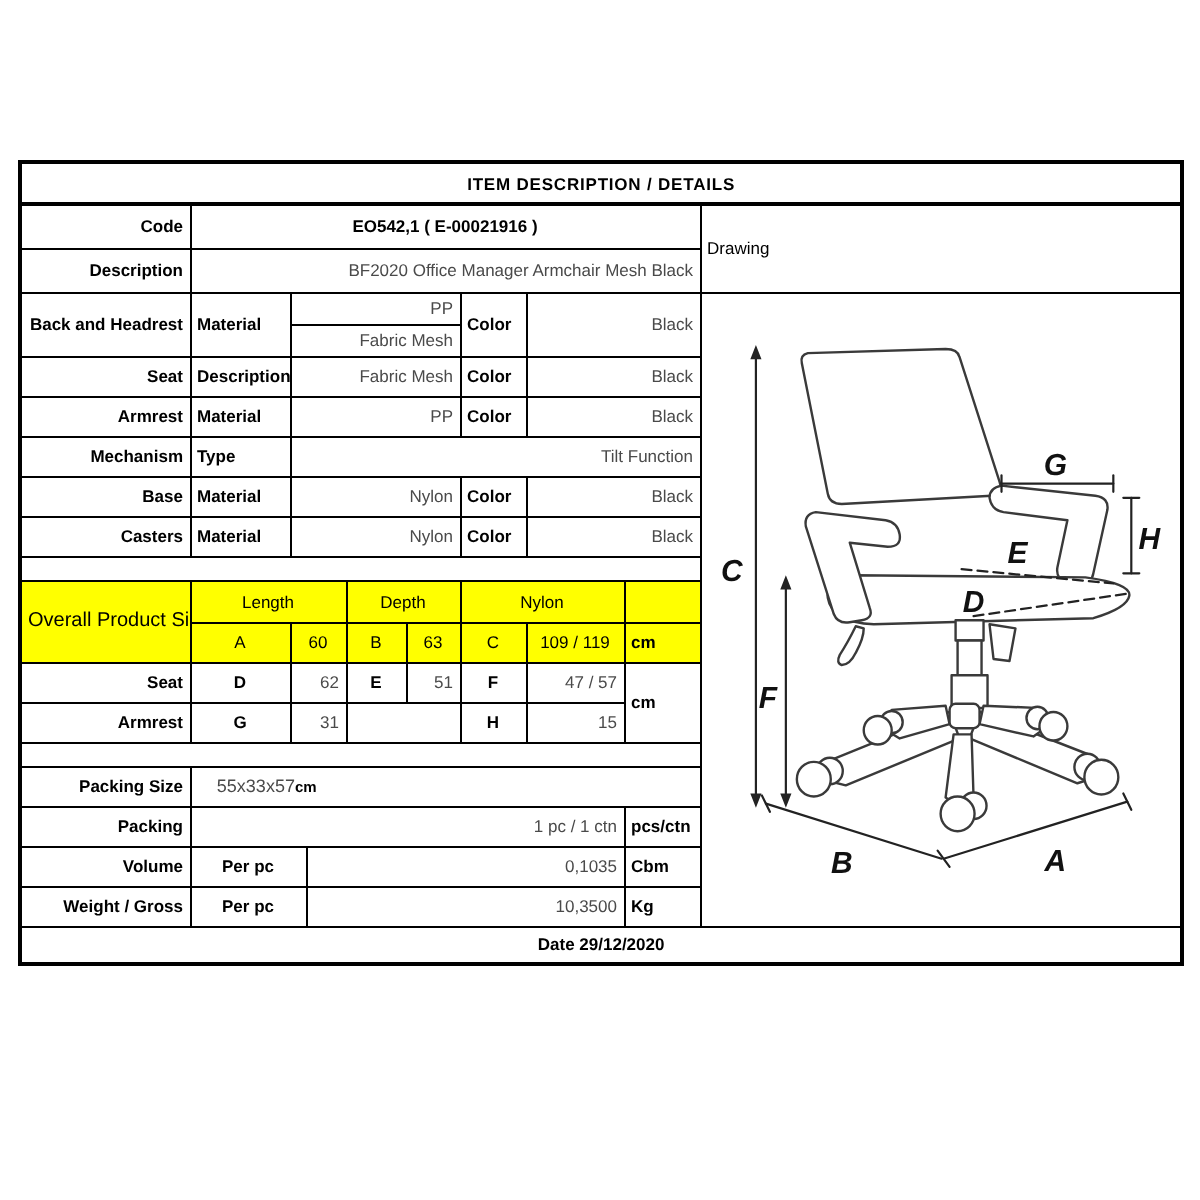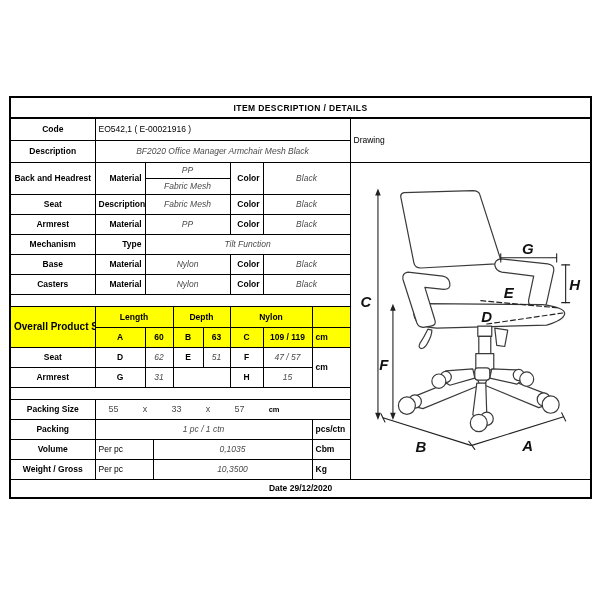--- a/index.html
+++ b/index.html
@@ -1,47 +1,47 @@
 <!DOCTYPE html>
 <html style="--highlight: #ffff00; --border: #000000; --value_text: #4a4a4a; --background: #ffffff;"><head>
 <meta charset="utf-8">
 <style>
   html,body{margin:0;padding:0;background:#ffffff;}
   .sheet{
     position:relative;width:600px;height:600px;background:var(--background,#fff);
     font-family:"Liberation Sans",sans-serif;color:#000;
   }
   table.spec{
-    position:absolute;left:9px;top:96px;width:581px;
+    position:absolute;left:9px;top:80px;width:581px;
     border-collapse:collapse;table-layout:fixed;
     border:2px solid var(--border,#000);
   }
   table.spec td{
     border:1px solid var(--border,#000);
     padding:0 3px;overflow:hidden;white-space:nowrap;
     font-size:8.5px;vertical-align:middle;
   }
   tr.r-title{height:21px} tr.r-code{height:22px} tr.r-desc{height:22px}
   tr.r-sub{height:16px} tr.r-std{height:20px} tr.r-gap{height:12px}
   tr.r-yhdr{height:21px} tr.r-yval{height:20px} tr.r-size{height:20px}
   tr.r-pack{height:20px} tr.r-date{height:19px}
   td.title{font-weight:bold;text-align:center;font-size:9.5px;letter-spacing:.4px;border:2px solid var(--border,#000) !important;}
-  td.lbl{font-weight:bold;text-align:center;padding-left:4px;font-size:8px;}
-  td.attr{font-weight:bold;text-align:right;padding-left:3px;font-size:8px;}
-  td.val{text-align:center;color:var(--value_text,#4a4a4a);font-size:9px;font-style:italic;}
-  td.valb{text-align:left;font-weight:normal;color:#000;font-size:9px;}
-  td.y{background:var(--highlight,#ffff00);font-weight:bold;text-align:center;font-size:9px;color:#000;}
+  td.lbl{font-weight:bold;text-align:right;padding-left:4px;font-size:8px;}
+  td.attr{font-weight:bold;text-align:left;padding-left:3px;font-size:8px;}
+  td.val{text-align:right;color:var(--value_text,#4a4a4a);font-size:9px;}
+  td.valb{text-align:center;font-weight:bold;color:#000;font-size:9px;}
+  td.y{background:var(--highlight,#ffff00);font-weight:normal;text-align:center;font-size:9px;color:#000;}
   td.y.lbl{text-align:left;font-size:10px;}
   td.key{font-weight:bold;text-align:center;font-size:9px;color:#000;}
   td.unit{font-weight:bold;text-align:left;padding-left:3px;font-size:7.5px;color:#000;}
   td.gap{border-top:2px solid var(--border,#000);border-bottom:2px solid var(--border,#000);}
   td.datecell{font-weight:bold;text-align:center;font-size:8.5px;border-top:2px solid var(--border,#000);margin-top:24px;}
   td.drawhdr{font-weight:normal;text-align:left;font-size:9.5px;border-left:2px solid var(--border,#000);}
   td.drawarea{border-left:2px solid var(--border,#000);padding:0;position:relative;}
-  .spread{display:flex;justify-content:space-between;padding:0 27% 0 4%;align-items:center;}
+  .spread{display:flex;justify-content:flex-start;padding:0 27% 0 4%;align-items:center;}
   .spread span{color:var(--value_text,#4a4a4a);font-size:9px;}
   .spread .u{font-weight:bold;color:#000;font-size:7.5px;}
   svg.chair-svg{position:absolute;left:0;top:0;width:100%;height:100%;display:block;}
   .dimtext text{font-family:"Liberation Sans",sans-serif;font-weight:bold;font-style:italic;font-size:15px;fill:#111;text-anchor:middle;}
 </style>
 </head>
 <body>
 
 <div class="sheet">
   <table class="spec">

